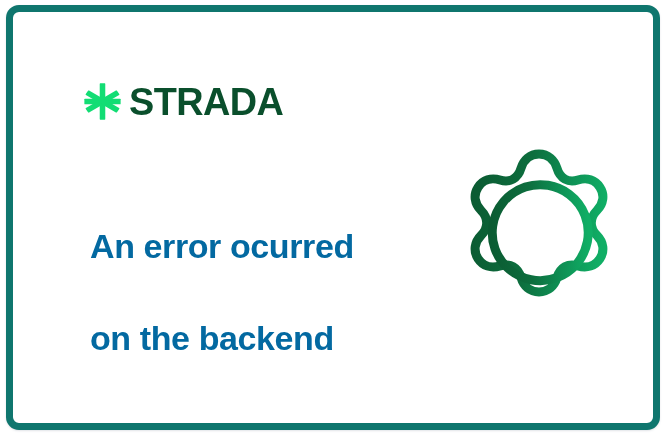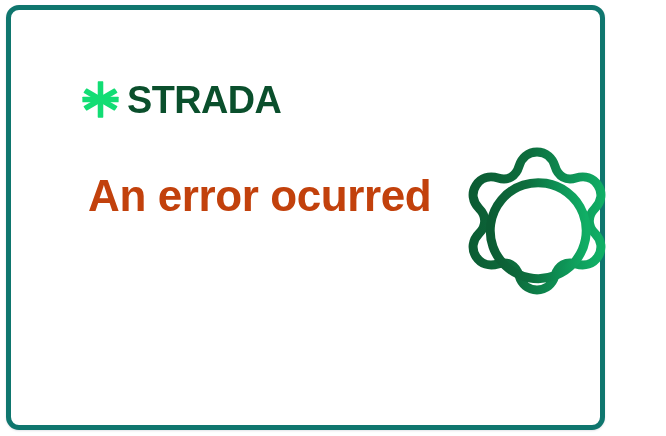--- a/index.html
+++ b/index.html
@@ -20,25 +20,25 @@
     height: 436px;
     background: #ffffff;
     overflow: hidden;
   }
 
   
   .card {
     position: absolute;
     left: 6px;
     top: 5px;
-    width: 599px;
+    width: 654px;
     height: 425px;
     box-sizing: border-box;
     background: #ffffff;
-    border: 5px solid #0f766e;
+    border: 7px solid #0f766e;
     border-radius: 13px;
     box-shadow: 0 1px 2px rgba(90, 98, 120, 0.18);
   }
 
   
   .brand {
     position: absolute;
     left: 71px;
     top: 68px;
     display: flex;
@@ -67,26 +67,27 @@
 
   
   .message {
     position: absolute;
     left: 77px;
     top: 164px;
     width: 300px;
   }
   .message-line {
     font-family: "Liberation Sans", sans-serif;
-    font-size: 44px;
+    font-size: 34px;
     line-height: 44px;
     font-weight: 700;
     letter-spacing: -0.4px;
-    color: #c2410c;
+    color: #0369a1;
     white-space: nowrap;
+    margin-top: 48px;
   }
 
   
   .gear-wrap {
     position: absolute;
     left: 440px;
     top: 136px;
     width: 172px;
     height: 172px;
   }
@@ -124,20 +125,21 @@
             <path d="M0,100 L32,100 L0,68 Z"></path>
             <path d="M100,100 L68,100 L100,68 Z"></path>
           </g>
         </svg>
       </span>
       <span class="brand-word">STRADA</span>
     </div>
 
     <div class="message">
       <div class="message-line">An error ocurred</div>
+      <div class="message-line">on the backend</div>
     </div>
 
     <div class="gear-wrap">
       <svg class="gear-svg" viewBox="0 0 172 172" xmlns="http://www.w3.org/2000/svg" aria-hidden="true">
         <defs>
           <linearGradient id="gearGrad" x1="0" y1="0.45" x2="1" y2="0.55">
             <stop offset="0%" stop-color="#0b5c33"></stop>
             <stop offset="40%" stop-color="#0d6e3e"></stop>
             <stop offset="72%" stop-color="#0e9155"></stop>
             <stop offset="100%" stop-color="#10ae65"></stop>

